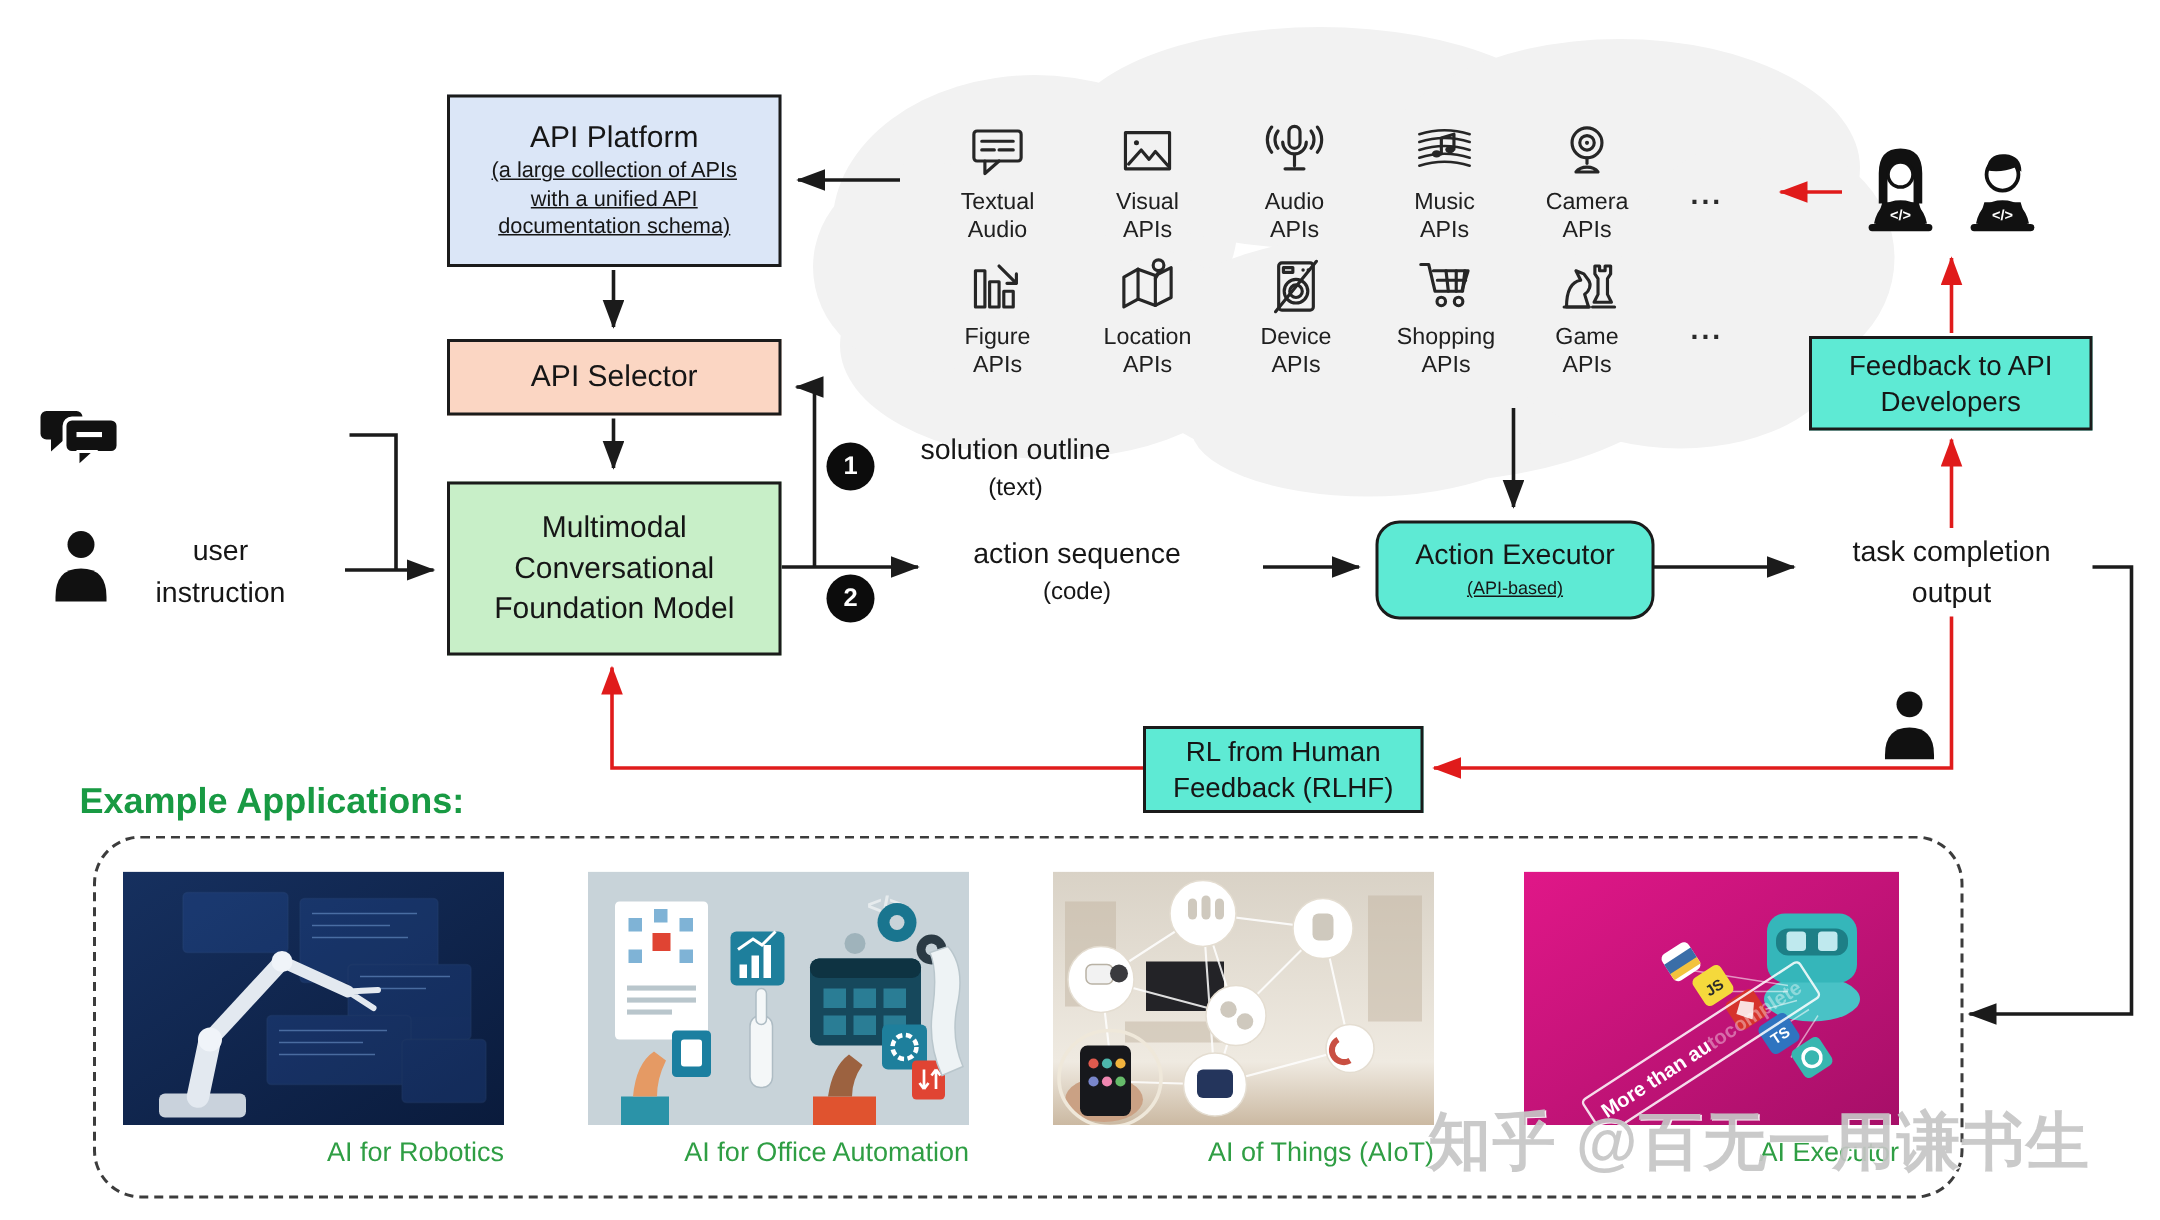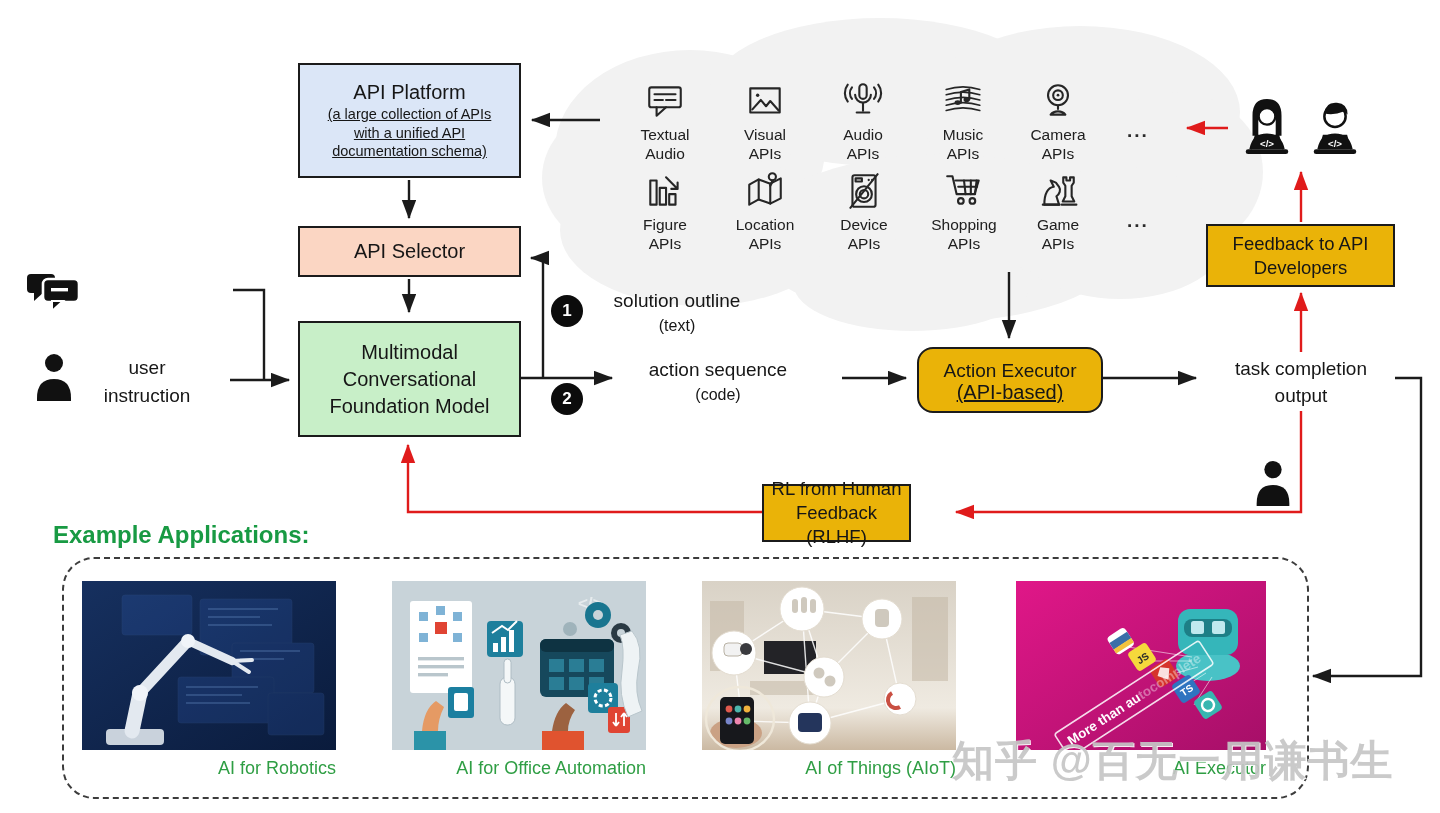--- a/index.html
+++ b/index.html
@@ -1,21 +1,21 @@
 <!DOCTYPE html>
 <html><head>
 <meta charset="utf-8">
 <style>
   html,body{margin:0;padding:0;background:#ffffff;}
   #stage{position:relative;width:1440px;height:813px;background:#ffffff;overflow:hidden;
          font-family:"Liberation Sans",sans-serif;color:#161616;}
   .layer{position:absolute;left:0;top:0;width:1440px;height:813px;pointer-events:none;}
   .abs{position:absolute;box-sizing:border-box;}
   .pre{white-space:pre-line;}
-  .box{position:absolute;box-sizing:border-box;border:2.4px solid #1b1b1b;background:#eab308;
+  .box{position:absolute;box-sizing:border-box;border:2.4px solid #1b1b1b;background:#5eead4;
        display:flex;flex-direction:column;align-items:center;justify-content:center;text-align:center;}
   .box .t{font-size:20px;line-height:25px;}
   .box .s{font-size:14.5px;line-height:18.5px;margin-top:0;text-decoration:underline;}
   .fill-blue{background:#dbe6f7;}
   .fill-peach{background:#fbd6c3;}
   .fill-green{background:#c8efc8;}
   .sidelabel{font-size:19px;line-height:28px;text-align:center;}
   .api-item{position:absolute;width:84px;text-align:center;}
   .api-item .lbl{font-size:15.5px;line-height:19px;margin-top:3px;white-space:pre-line;color:#202020;}
   .api-item svg{display:block;margin:0 auto;}
@@ -92,29 +92,29 @@
 Conversational
 Foundation Model</div>
   </div>
 
   <div class="box fill-peach" style="left:298px;top:226px;width:223px;height:51px;">
     <div class="t">API Selector</div>
   </div>
 
   <div class="box" style="left:917px;top:347px;width:186px;height:66px;border-radius:16px;">
     <div class="t" style="font-size:19px;">Action Executor</div>
-    <div class="s" style="font-size:20px;">(API-based)</div>
+    <div class="s" style="font-size:12px;">(API-based)</div>
   </div>
 
   <div class="box" style="left:1206px;top:224px;width:189px;height:63px;">
     <div class="t pre" style="font-size:18.5px;line-height:24px;">Feedback to API
 Developers</div>
   </div>
 
-  <div class="box" style="left:762px;top:484px;width:149px;height:58px;">
+  <div class="box" style="left:762px;top:484px;width:187px;height:58px;">
     <div class="t pre" style="font-size:18.5px;line-height:24px;">RL from Human
 Feedback (RLHF)</div>
   </div>
 
   <svg class="abs" style="left:26px;top:272px;" width="60" height="44" viewBox="0 0 60 44">
     <rect x="1" y="2" width="28" height="19" rx="4" fill="#111"></rect>
     <path d="M8 20 v9 l10 -9 z" fill="#111"></path>
     <rect x="17" y="7" width="36" height="23" rx="5" fill="#111" stroke="#fff" stroke-width="2.6"></rect>
     <path d="M26 29 v10 l11 -10 z" fill="#111" stroke="#fff" stroke-width="2"></path>
     <rect x="25" y="16" width="17" height="3.4" fill="#fff"></rect>

